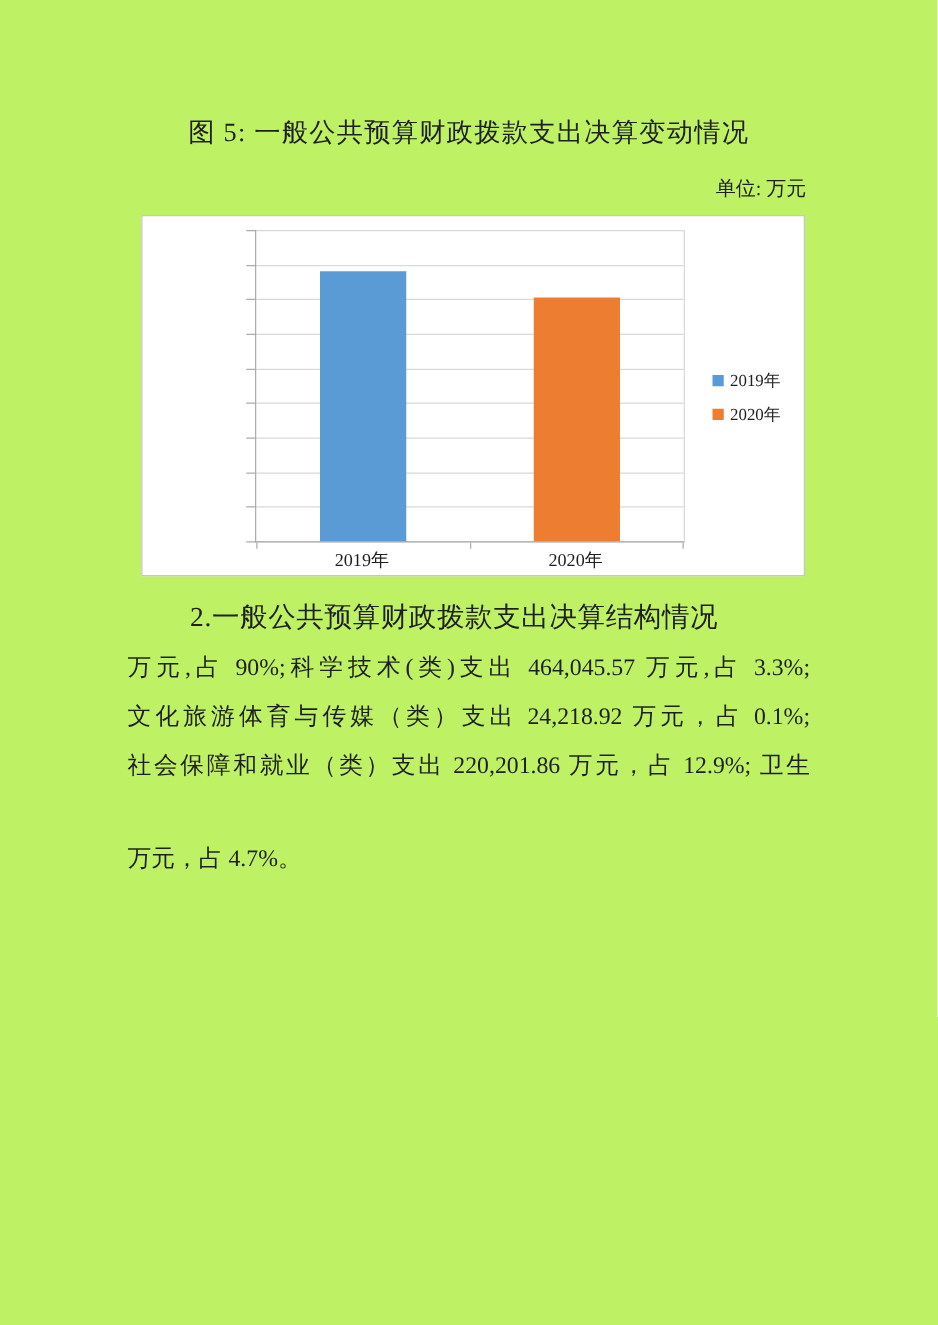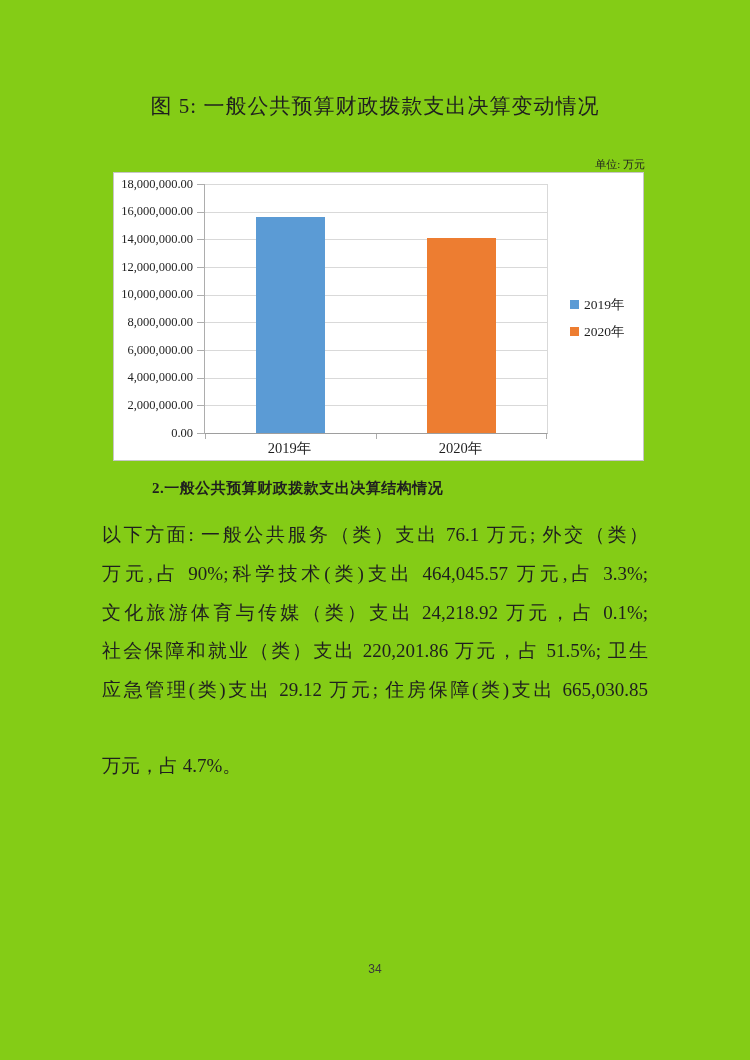--- a/index.html
+++ b/index.html
@@ -1,30 +1,30 @@
 <!DOCTYPE html>
 <html><head>
 <meta charset="utf-8">
 <style>
   html,body{margin:0;padding:0;background:#ffffff;}
   .page{
     position:relative;
     width:750px;height:1060px;
-    background:#84cc16;
+    background:#bef264;
     color:#1f1f1f;
     font-family:"Liberation Serif","DejaVu Serif",serif;
     overflow:hidden;
   }
   
   .figure-title{
     position:absolute;top:92px;left:0;width:100%;
     text-align:center;font-size:21px;letter-spacing:1px;
   }
   .unit-label{
-    position:absolute;top:141px;right:105px;font-size:11px;margin-top:16px;
+    position:absolute;top:141px;right:105px;font-size:16px;
   }
   
   .chart-frame{
     position:absolute;left:113px;top:172px;width:529px;height:287px;
     border:1px solid #c6c6c6;background:#ffffff;
   }
   .y-axis-labels{
     position:absolute;left:6px;top:11px;width:73px;height:249px;
   }
   .ytick-label{
@@ -44,21 +44,21 @@
     position:absolute;top:266px;transform:translateX(-50%);
     font-size:14.5px;white-space:nowrap;
   }
   .legend{position:absolute;left:456px;top:118px;}
   .legend-item{display:flex;align-items:center;height:27px;}
   .legend-swatch{width:9px;height:9px;margin-right:5px;flex:0 0 auto;}
   .legend-label{font-size:13.5px;white-space:nowrap;}
   
   .section-heading{
     position:absolute;left:152px;top:479px;
-    font-size:15px;font-weight:bold;letter-spacing:0.5px;white-space:nowrap;
+    font-size:22px;font-weight:normal;letter-spacing:0.5px;white-space:nowrap;
   }
   .body-paragraph{
     position:absolute;left:102px;top:516px;width:546px;
     font-size:19px;line-height:38.8px;
   }
   .para-line{
     height:38.8px;overflow:hidden;
     text-align:justify;text-align-last:justify;
   }
   .para-line.first{text-indent:49px;}
@@ -72,32 +72,20 @@
 </style>
 </head>
 <body>
 
 <div class="page">
 
   <div class="figure-title">图 5: 一般公共预算财政拨款支出决算变动情况</div>
   <div class="unit-label">单位: 万元</div>
 
   <div class="chart-frame">
-    <div class="y-axis-labels">
-        <div class="ytick-label" style="top: -7.5px;">18,000,000.00</div>
-        <div class="ytick-label" style="top: 20.1667px;">16,000,000.00</div>
-        <div class="ytick-label" style="top: 47.8333px;">14,000,000.00</div>
-        <div class="ytick-label" style="top: 75.5px;">12,000,000.00</div>
-        <div class="ytick-label" style="top: 103.167px;">10,000,000.00</div>
-        <div class="ytick-label" style="top: 130.833px;">8,000,000.00</div>
-        <div class="ytick-label" style="top: 158.5px;">6,000,000.00</div>
-        <div class="ytick-label" style="top: 186.167px;">4,000,000.00</div>
-        <div class="ytick-label" style="top: 213.833px;">2,000,000.00</div>
-        <div class="ytick-label" style="top: 241.5px;">0.00</div>
-      </div>
     <div class="plot-area">
         <div class="gridline" style="top: 0px;"></div>
         <div class="ytick-mark" style="top: 0px;"></div>
         <div class="gridline" style="top: 27.6667px;"></div>
         <div class="ytick-mark" style="top: 27.6667px;"></div>
         <div class="gridline" style="top: 55.3333px;"></div>
         <div class="ytick-mark" style="top: 55.3333px;"></div>
         <div class="gridline" style="top: 83px;"></div>
         <div class="ytick-mark" style="top: 83px;"></div>
         <div class="gridline" style="top: 110.667px;"></div>
@@ -130,23 +118,20 @@
       </div>
   <div>
         <div class="xcat-label" style="left: 175.5px;">2019年</div>
         <div class="xcat-label" style="left: 346.5px;">2020年</div>
       </div>
     </div>
 
   <div class="section-heading">2.一般公共预算财政拨款支出决算结构情况</div>
 
   <div class="body-paragraph">
-      <div class="para-line">以下方面: 一般公共服务（类）支出 76.1 万元; 外交（类）</div>
       <div class="para-line">万元,占 90%;科学技术(类)支出 464,045.57 万元,占 3.3%;</div>
       <div class="para-line">文化旅游体育与传媒（类）支出 24,218.92 万元，占 0.1%;</div>
-      <div class="para-line">社会保障和就业（类）支出 220,201.86 万元，占 51.5%; 卫生</div>
-      <div class="para-line">应急管理(类)支出 29.12 万元; 住房保障(类)支出 665,030.85</div>
+      <div class="para-line">社会保障和就业（类）支出 220,201.86 万元，占 12.9%; 卫生</div>
       <div class="para-line last">万元，占 4.7%。</div>
     </div>
 
-  <div class="page-number">34</div>
 
 </div>
 
 </body></html>

